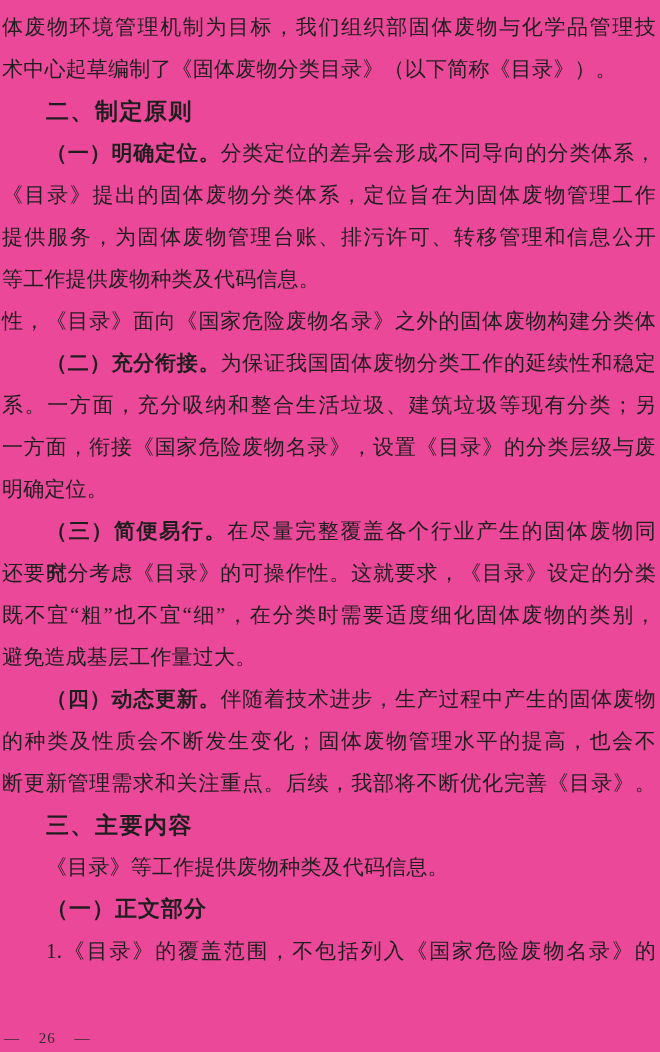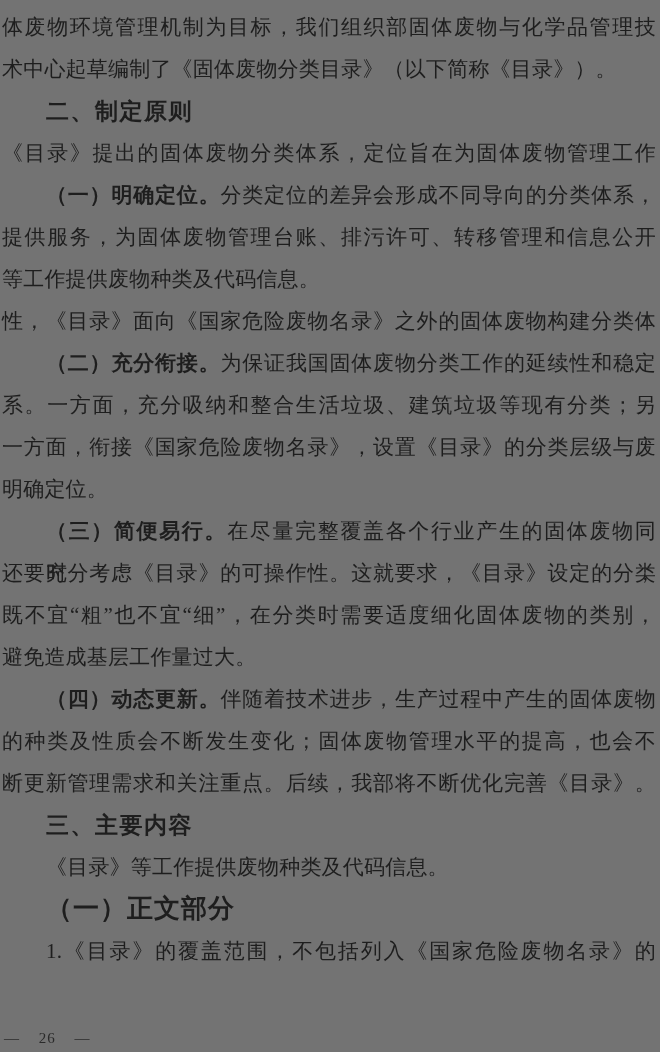--- a/index.html
+++ b/index.html
@@ -5,21 +5,21 @@
   html, body {
     margin: 0;
     padding: 0;
     background: #e8e8e8;
   }
   .page {
     position: relative;
     width: 660px;
     height: 1052px;
     margin: 0 auto;
-    background: #737373;
+    background: #ec4899;
     overflow: hidden;
     font-family: "Liberation Serif", "DejaVu Serif", serif;
     color: #1e1e1e;
   }
   .textblock {
     position: absolute;
     left: 2px;
     right: 4px;
     top: 6px;
   }
@@ -41,21 +41,21 @@
     font-weight: bold;
   }
   .h-sans {
     font-family: "Liberation Sans", "DejaVu Sans", sans-serif;
     font-weight: bold;
     font-size: 23px;
     letter-spacing: 1.5px;
   }
   .h-serif {
     font-weight: bold;
-    font-size: 26px;
+    font-size: 22px;
     letter-spacing: 1px;
   }
   .footer {
     position: absolute;
     left: 4px;
     top: 1026px;
     font-size: 15px;
     line-height: 24px;
     color: #2a2a2a;
     word-spacing: 14px;
@@ -66,22 +66,22 @@
 <body>
 
 <div class="page">
   <div class="textblock">
 
     <div class="line justify">体废物环境管理机制为目标，我们组织部固体废物与化学品管理技</div>
     <div class="line">术中心起草编制了《固体废物分类目录》（以下简称《目录》）。</div>
 
     <div class="line h-sans indent">二、制定原则</div>
 
+    <div class="line indent justify"><span class="lead">（一）明确定位。</span><span>分类定位的差异会形成不同导向的分类体系，</span></div>
     <div class="line justify">《目录》提出的固体废物分类体系，定位旨在为固体废物管理工作</div>
-    <div class="line indent justify"><span class="lead">（一）明确定位。</span><span>分类定位的差异会形成不同导向的分类体系，</span></div>
     <div class="line justify">提供服务，为固体废物管理台账、排污许可、转移管理和信息公开</div>
     <div class="line">等工作提供废物种类及代码信息。</div>
 
     <div class="line justify">性，《目录》面向《国家危险废物名录》之外的固体废物构建分类体</div>
     <div class="line indent justify"><span class="lead">（二）充分衔接。</span><span>为保证我国固体废物分类工作的延续性和稳定</span></div>
     <div class="line justify">系。一方面，充分吸纳和整合生活垃圾、建筑垃圾等现有分类；另</div>
     <div class="line justify">一方面，衔接《国家危险废物名录》，设置《目录》的分类层级与废</div>
     <div class="line">明确定位。</div>
 
     <div class="line indent justify"><span class="lead">（三）简便易行。</span><span>在尽量完整覆盖各个行业产生的固体废物同时，</span></div>

